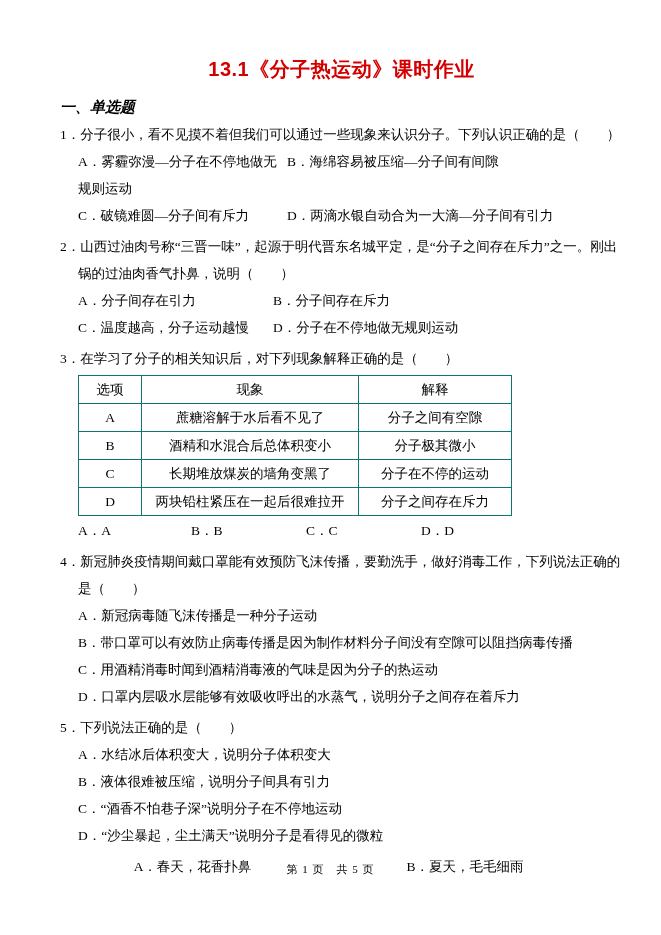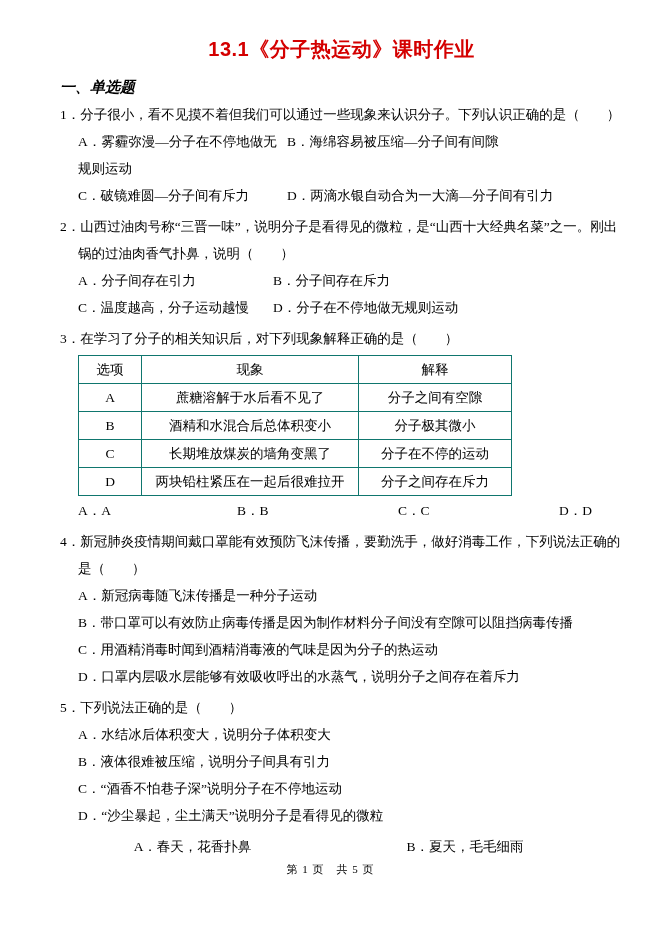--- a/index.html
+++ b/index.html
@@ -9,21 +9,21 @@
     margin:0 auto;
     background:#ffffff;
     overflow:hidden;
     font-family:"Liberation Serif","DejaVu Serif",serif;
     font-size:13.5px;
     color:#000000;
   }
   .content {
     position:absolute; top:0; left:0; right:0;
     box-sizing:border-box;
-    padding:36px 38px 0 60px;
+    padding:56px 38px 0 60px;
   }
   .doc-title {
     margin:0 0 14px 0;
     text-align:center;
     font-family:"Liberation Sans","DejaVu Sans",sans-serif;
     font-weight:bold;
     font-size:20px;
     letter-spacing:0.5px;
     color:#d40000;
   }
@@ -43,21 +43,21 @@
     margin:0;
   }
   .opt-grid {
     display:grid;
     margin-left:18px;
     line-height:27px;
   }
   .cols-q1 { grid-template-columns:209px 1fr; }
   .cols-q2 { grid-template-columns:195px 1fr; }
   .cols-q6 { grid-template-columns:229px 1fr;text-align:center; }
-  .cols-letters { grid-template-columns:113px 115px 115px 1fr;gap:46px; }
+  .cols-letters { grid-template-columns:113px 115px 115px 1fr; }
   .opt-list .opt { line-height:27px; margin-left:18px; }
   .q-table {
     border-collapse:collapse;
     margin:3px 0 1px 18px;
     table-layout:fixed;
   }
   .q-table td, .q-table th {
     border:1px solid #0f766e;
     font-weight:normal;
     text-align:center;
@@ -94,21 +94,21 @@
       <p class="stem"><span>1．</span><span>分子很小，看不见摸不着但我们可以通过一些现象来认识分子。下列认识正确的是（　　）</span></p>
       <div class="opt-grid cols-q1">
         <div class="opt">A．雾霾弥漫—分子在不停地做无规则运动</div>
         <div class="opt">B．海绵容易被压缩—分子间有间隙</div>
         <div class="opt">C．破镜难圆—分子间有斥力</div>
         <div class="opt">D．两滴水银自动合为一大滴—分子间有引力</div>
       </div>
     </div>
 
     <div class="question">
-      <p class="stem"><span>2．</span><span>山西过油肉号称“三晋一味”，说明分子是看得见的微粒，是“山西十大经典名菜”之一。刚出锅的过油肉香气扑鼻，说明（　　）</span></p>
+      <p class="stem"><span>2．</span><span>山西过油肉号称“三晋一味”，起源于明代晋东名城平定，是“分子之间存在斥力”之一。刚出锅的过油肉香气扑鼻，说明（　　）</span></p>
       <div class="opt-grid cols-q2">
         <div class="opt">A．分子间存在引力</div>
         <div class="opt">B．分子间存在斥力</div>
         <div class="opt">C．温度越高，分子运动越慢</div>
         <div class="opt">D．分子在不停地做无规则运动</div>
       </div>
     </div>
 
     <div class="question">
       <p class="stem"><span>3．</span><span>在学习了分子的相关知识后，对下列现象解释正确的是（　　）</span></p>

